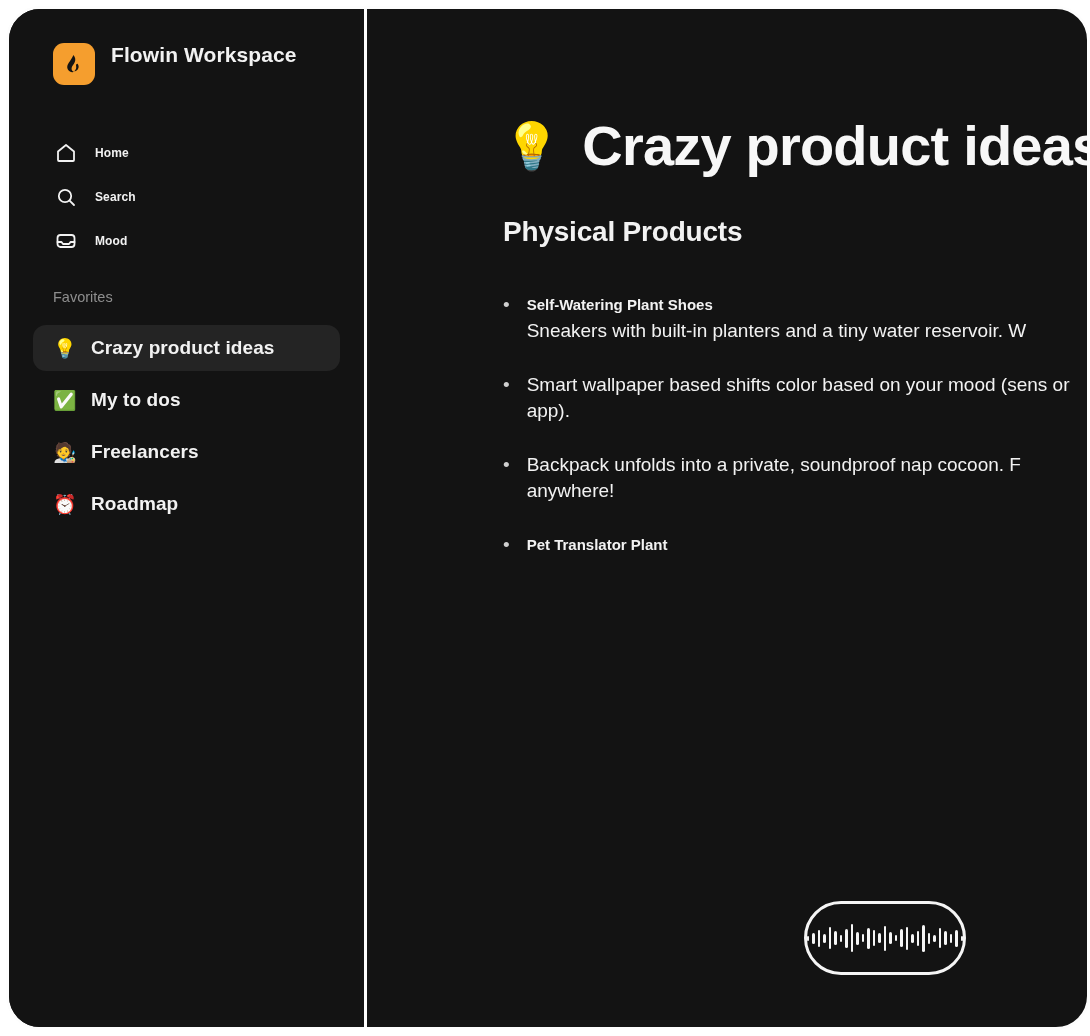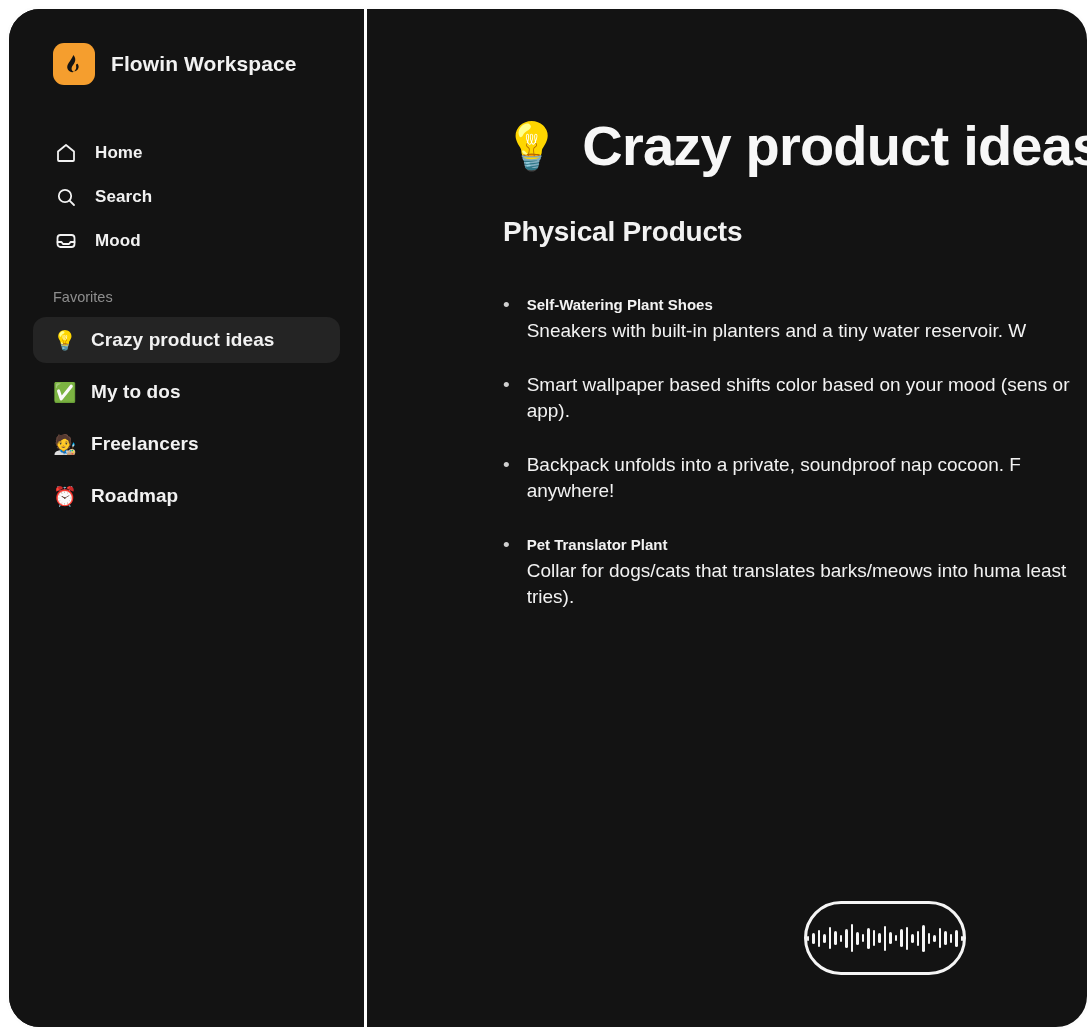--- a/index.html
+++ b/index.html
@@ -33,21 +33,20 @@
   .sidebar {
     width: 358px;
     height: 100%;
     background: #131313;
     border-right: 3px solid #fdfdfd;
     padding: 34px 0 0 0;
     flex-shrink: 0;
   }
   .brand {
     display: flex;
-    align-items: center;
     gap: 16px;
     padding: 0 0 0 44px;
     margin-bottom: 46px;
   }
   .brand-logo {
     width: 42px;
     height: 42px;
     border-radius: 11px;
     background: #f59e2e;
     display: flex;
@@ -76,31 +75,31 @@
   .nav-icon {
     width: 26px;
     height: 26px;
     display: flex;
     align-items: center;
     justify-content: center;
     flex-shrink: 0;
   }
   .nav-label {
     color: #f2f2f2;
-    font-size: 17px;
+    font-size: 12px;
     font-weight: 600;
     letter-spacing: .1px;
   }
   .section-label {
     color: #8e8e8e;
     font-size: 14.5px;
     font-weight: 500;
     padding: 0 44px;
     margin-top: 26px;
-    margin-bottom: 12px;
+    margin-bottom: 20px;
   }
   .fav-list { padding: 0 24px; }
   .fav-item {
     display: flex;
     align-items: center;
     gap: 14px;
     height: 46px;
     padding: 0 20px;
     border-radius: 13px;
     cursor: pointer;
@@ -291,21 +290,20 @@
         <li class="bullet">
           <span class="bullet-dot">•</span>
           <div class="bullet-body">
             <div class="bullet-desc">Backpack unfolds into a private, soundproof nap cocoon. F anywhere!</div>
           </div>
         </li>
         <li class="bullet">
           <span class="bullet-dot">•</span>
           <div class="bullet-body">
             <div class="bullet-title">Pet Translator Plant</div>
-            <div class="bullet-desc">Collar for dogs/cats that translates barks/meows into huma least tries).</div>
           </div>
         </li>
       </ul>
 
       <div class="waveform" id="waveform">
           <span class="wave-bar" style="height: 5px;"></span>
           <span class="wave-bar" style="height: 11px;"></span>
           <span class="wave-bar" style="height: 17px;"></span>
           <span class="wave-bar" style="height: 9px;"></span>
           <span class="wave-bar" style="height: 22px;"></span>

